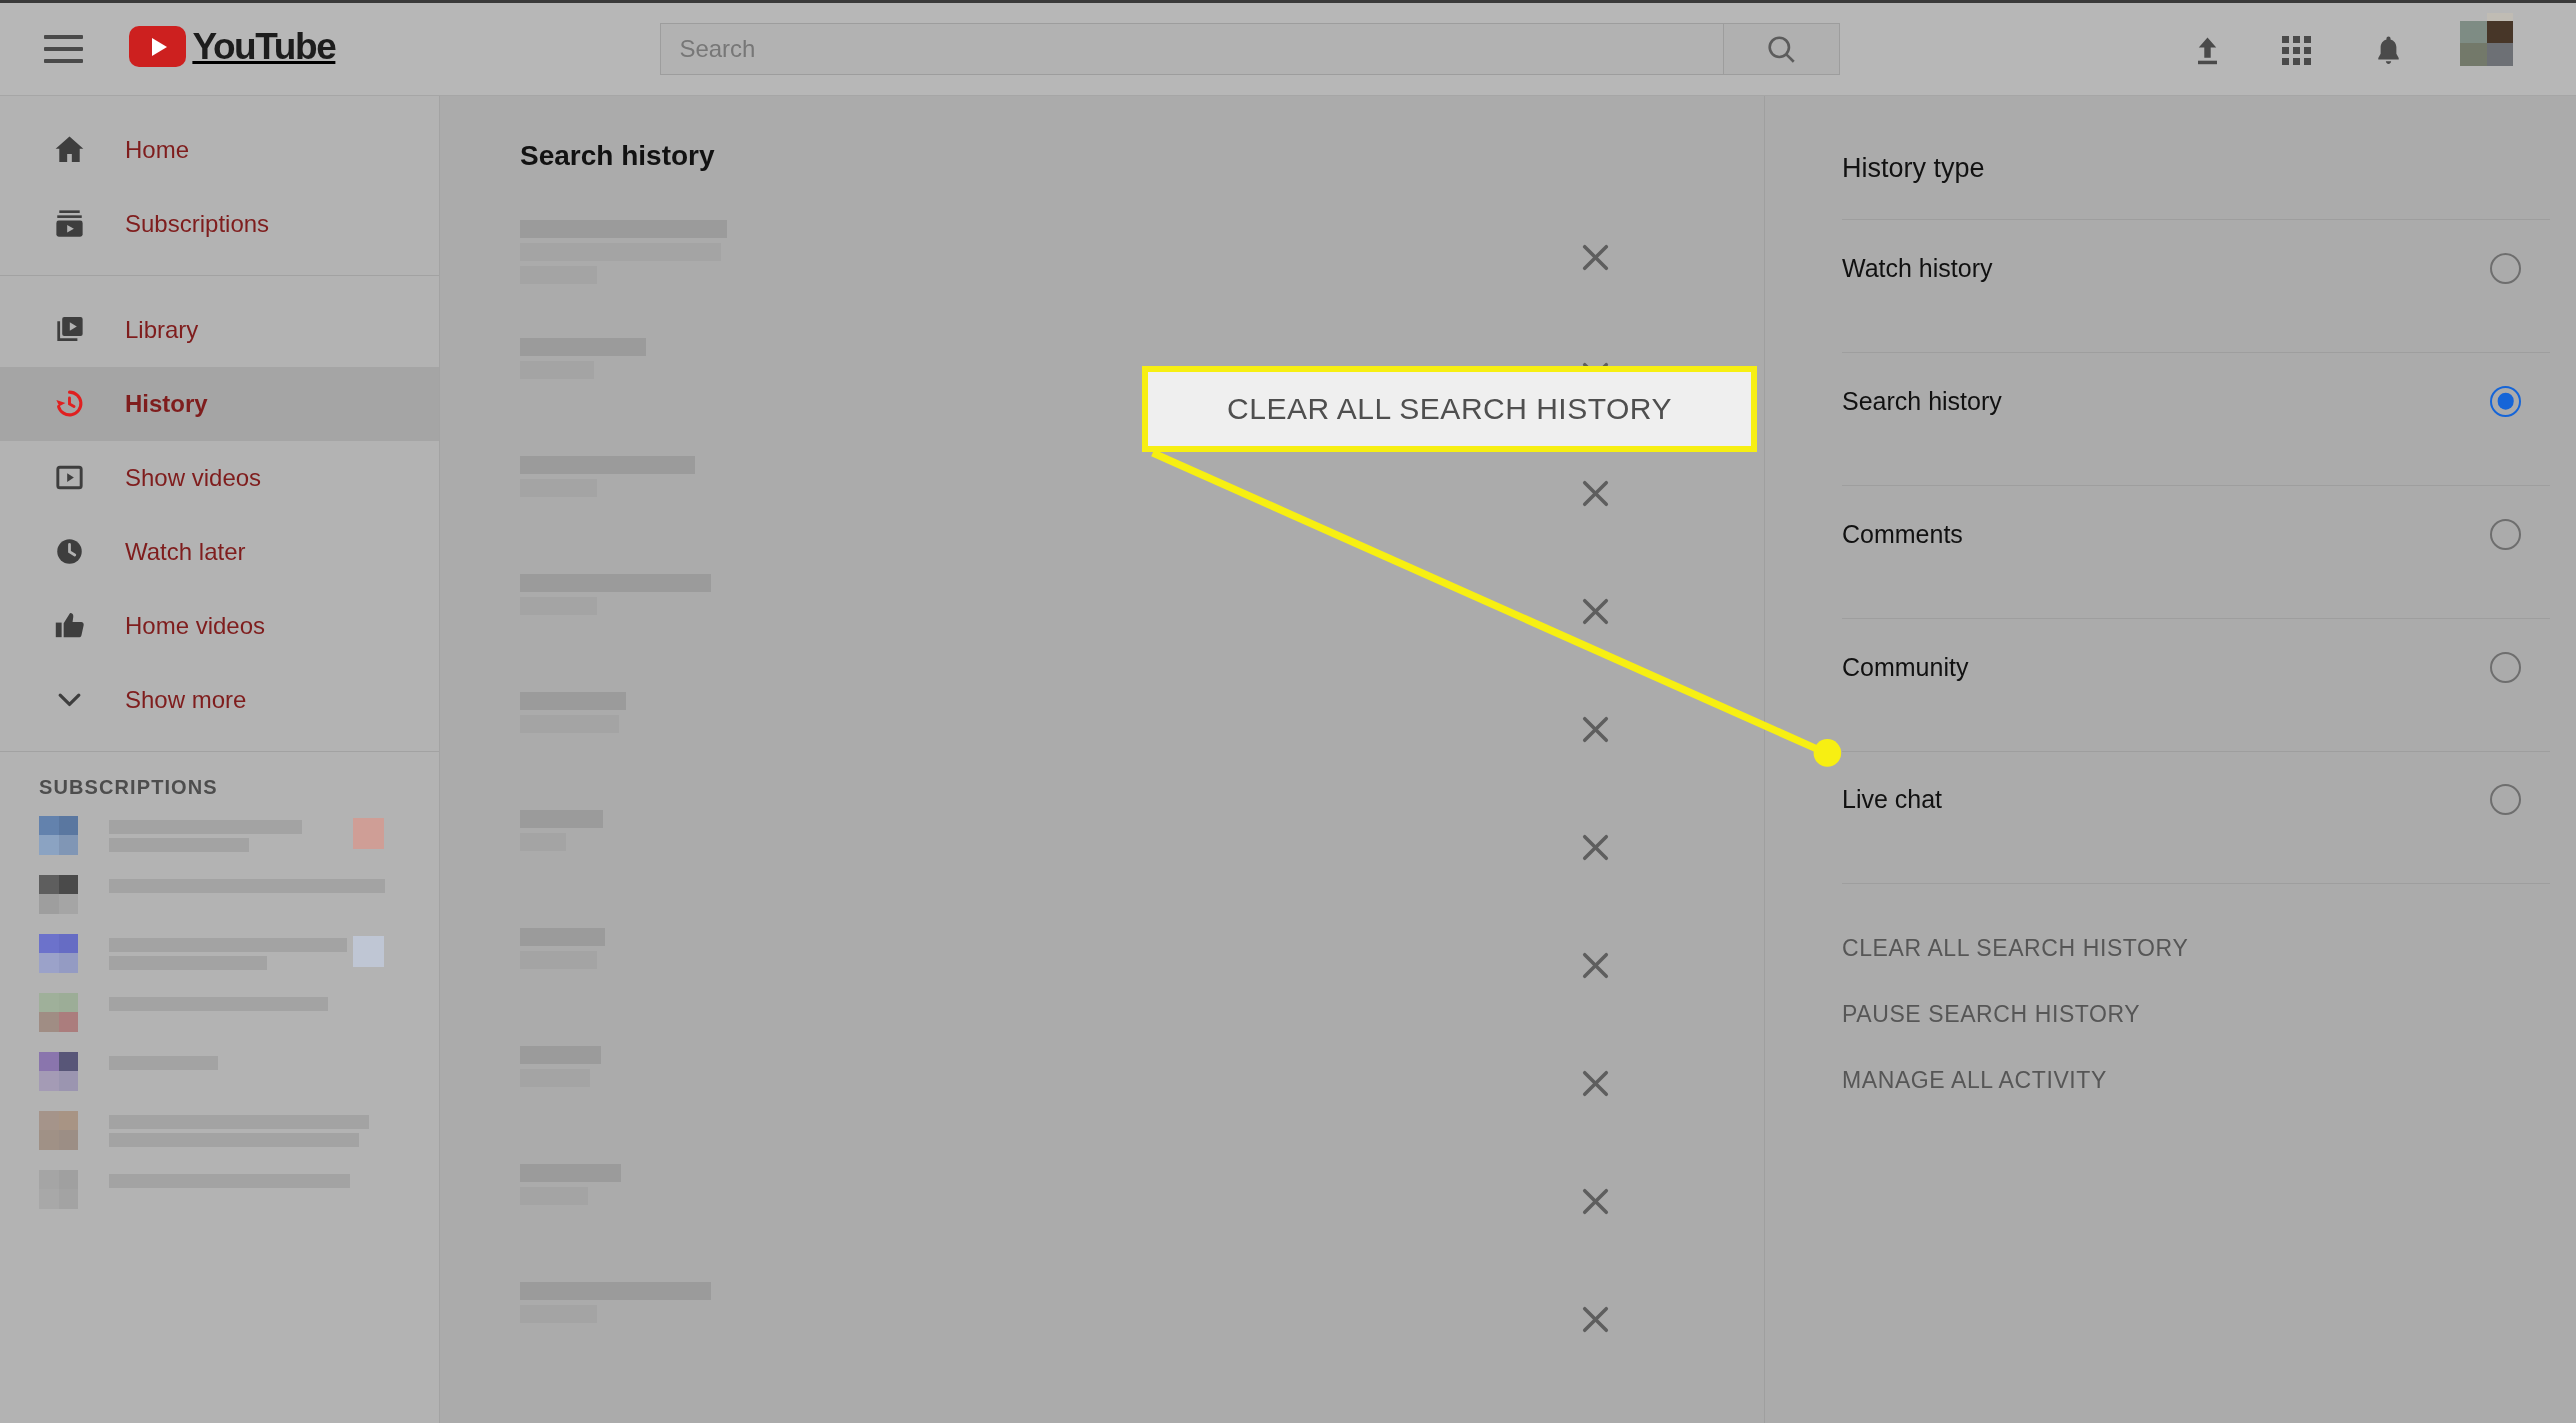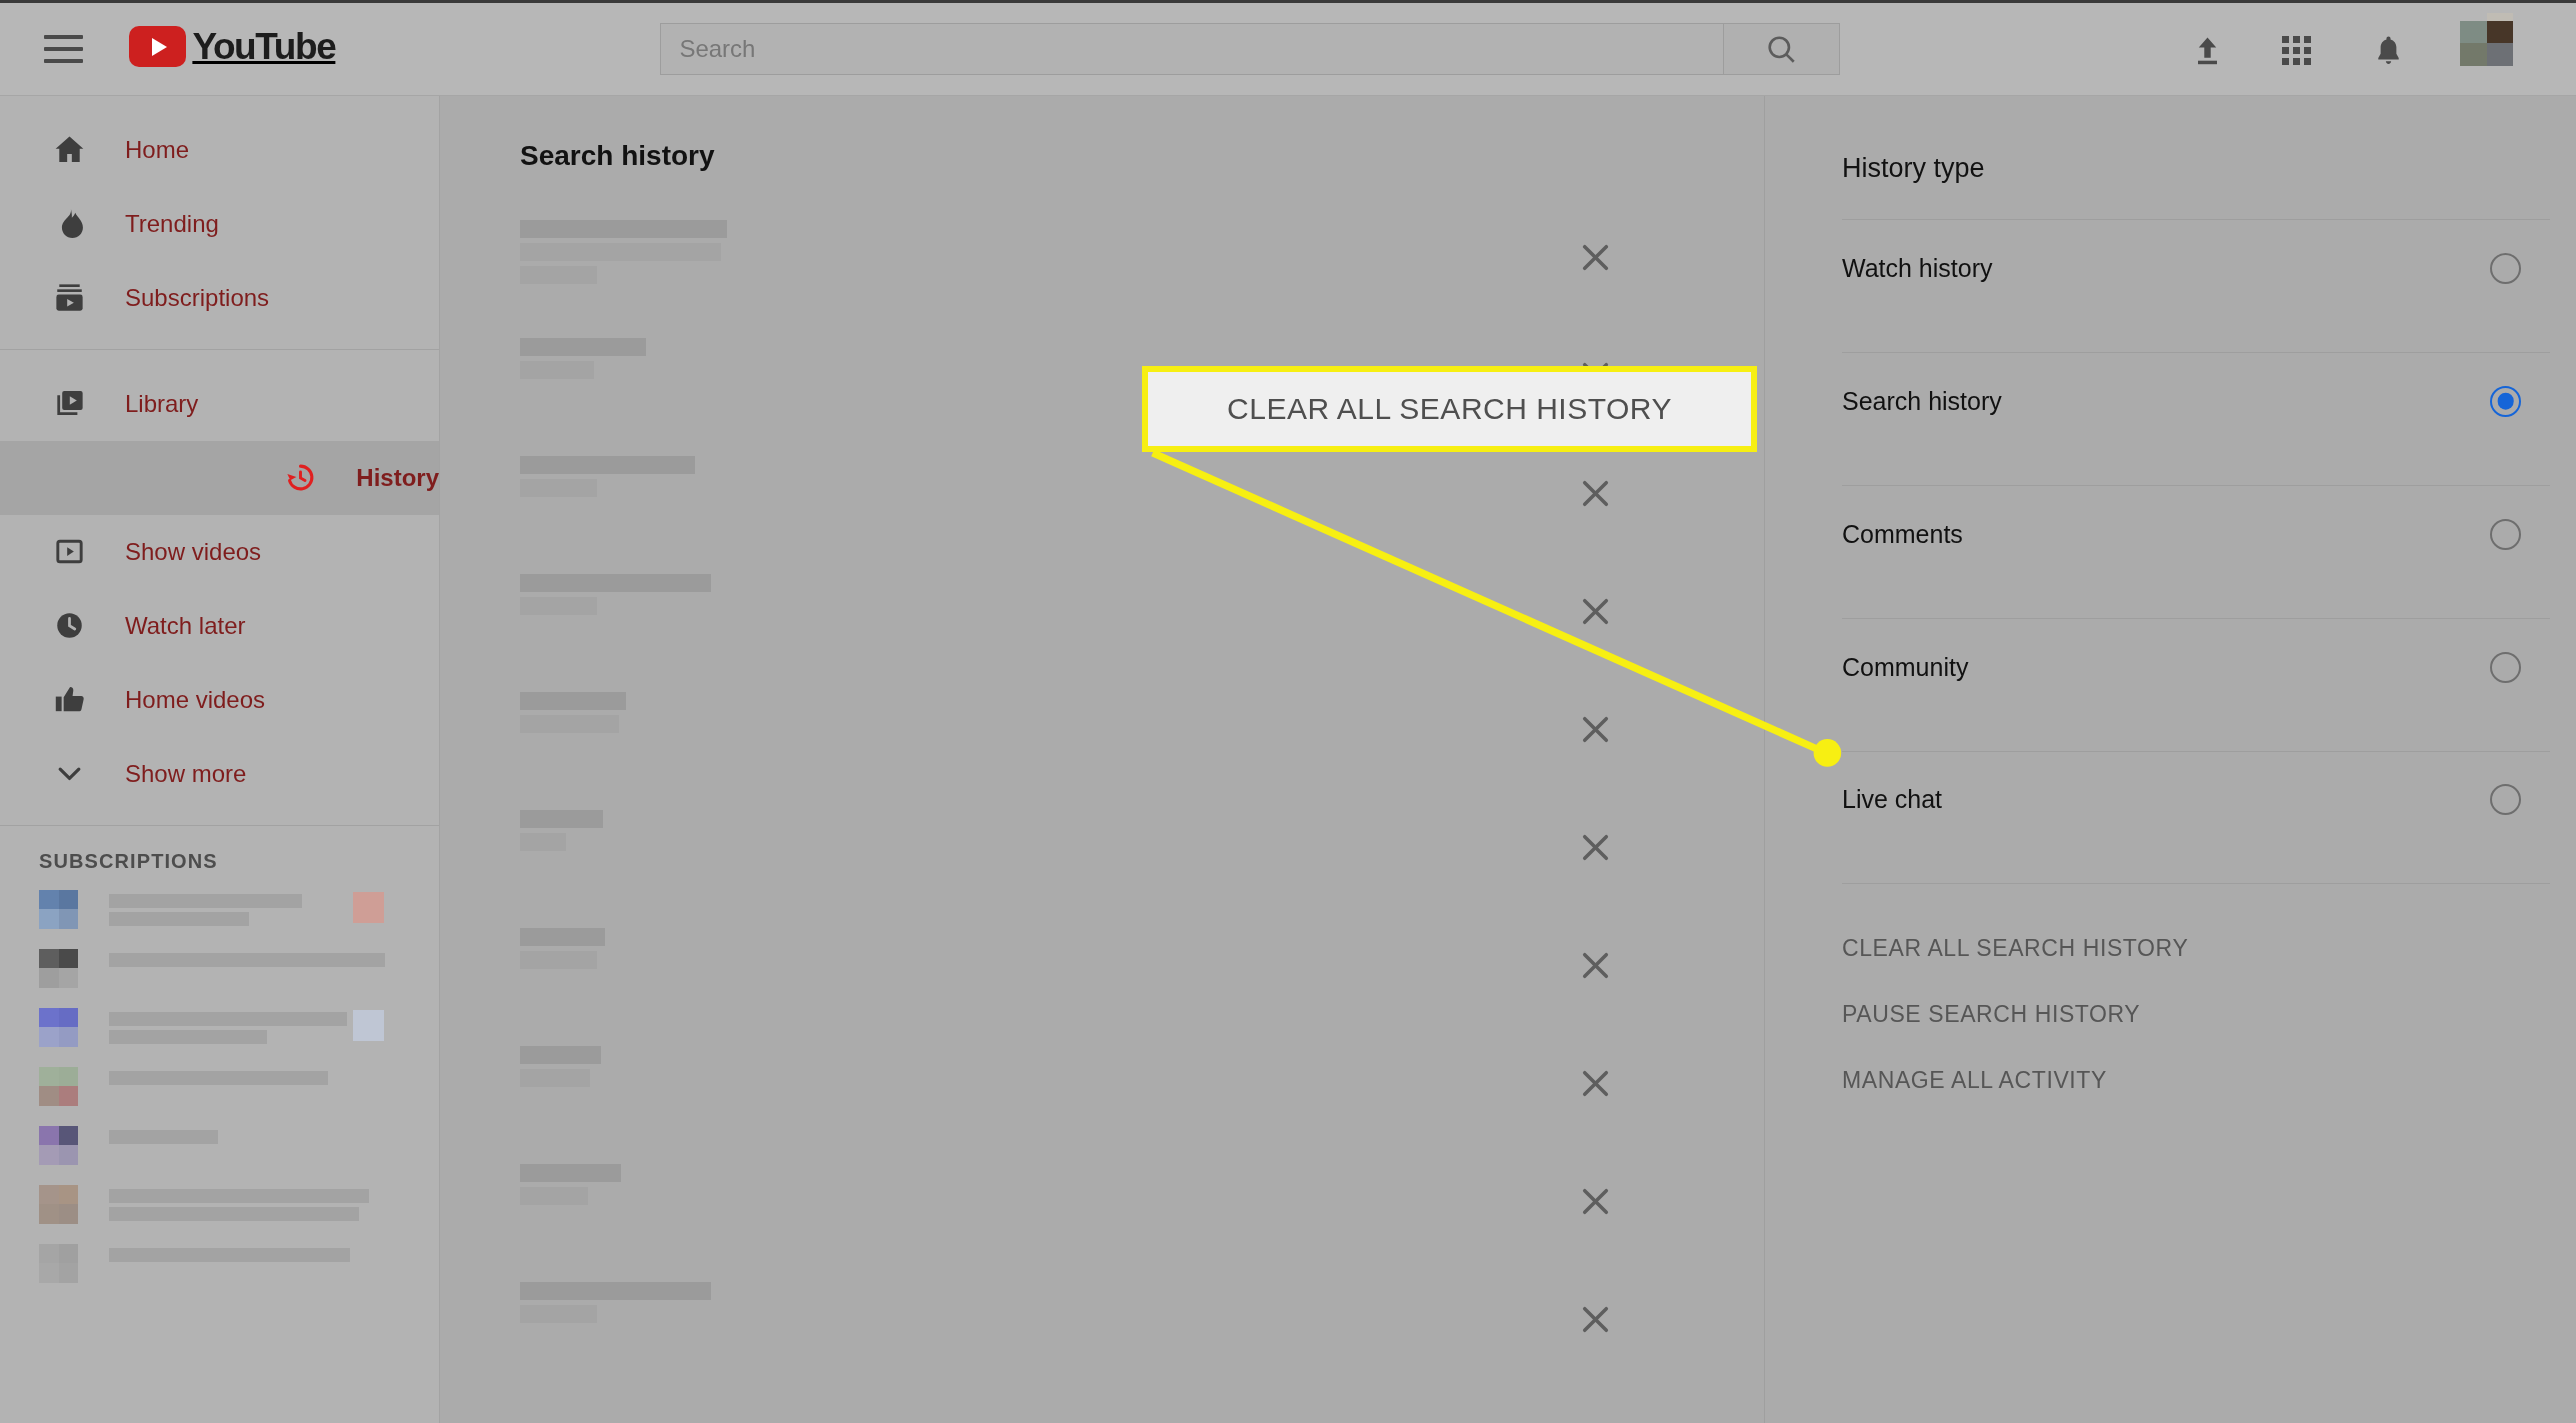--- a/index.html
+++ b/index.html
@@ -165,21 +165,21 @@
     background: #a2a2a2;
     margin: 0;
   }
   .nav-item {
     display: flex;
     align-items: center;
     height: 74px;
     padding-left: 48px;
     cursor: pointer;
   }
-  .nav-item.active { background: #a5a5a5; justify-content: flex-end; }
+  .nav-item.active { background: #a5a5a5; }
   .nav-icon {
     width: 42px;
     height: 42px;
     display: flex;
     align-items: center;
     justify-content: center;
     margin-right: 35px;
     flex: 0 0 auto;
   }
   .nav-label {
@@ -414,28 +414,20 @@
         <span class="nav-icon">
           <svg width="35" height="35" viewBox="0 0 24 24">
               <path d="M12 3 L21.5 11.4 H19 V20.6 H13.6 V15 H10.4 V20.6 H5 V11.4 H2.5 Z" fill="#3e3e3e"></path>
             </svg>
         </span>
         <span class="nav-label">Home</span>
       </div>
       <div class="nav-item">
         <span class="nav-icon">
           <svg width="35" height="35" viewBox="0 0 24 24">
-              <path d="M13 2c.4 3.2-1.4 4.6-2.8 6.2-1.6 1.8-3.4 3.6-3.4 6.6 0 4 3.2 7.2 7.2 7.2s7.2-3.2 7.2-7.2c0-5-4-7-5.2-10.2-.6 1.6-1.6 2.6-2.4 3.4.2-2-.2-4-.6-6z" fill="#3e3e3e"></path>
-            </svg>
-        </span>
-        <span class="nav-label">Trending</span>
-      </div>
-      <div class="nav-item">
-        <span class="nav-icon">
-          <svg width="35" height="35" viewBox="0 0 24 24">
             <rect x="5" y="3" width="14" height="1.8" fill="#3e3e3e"></rect>
             <rect x="3.6" y="6.4" width="16.8" height="1.8" fill="#3e3e3e"></rect>
             <rect x="3" y="10" width="18" height="11" rx="1.6" fill="#3e3e3e"></rect>
             <path d="M10.4 13 L15 15.6 L10.4 18.2 Z" fill="#b3b3b3"></path>
           </svg>
         </span>
         <span class="nav-label">Subscriptions</span>
       </div>
     </div>
 

